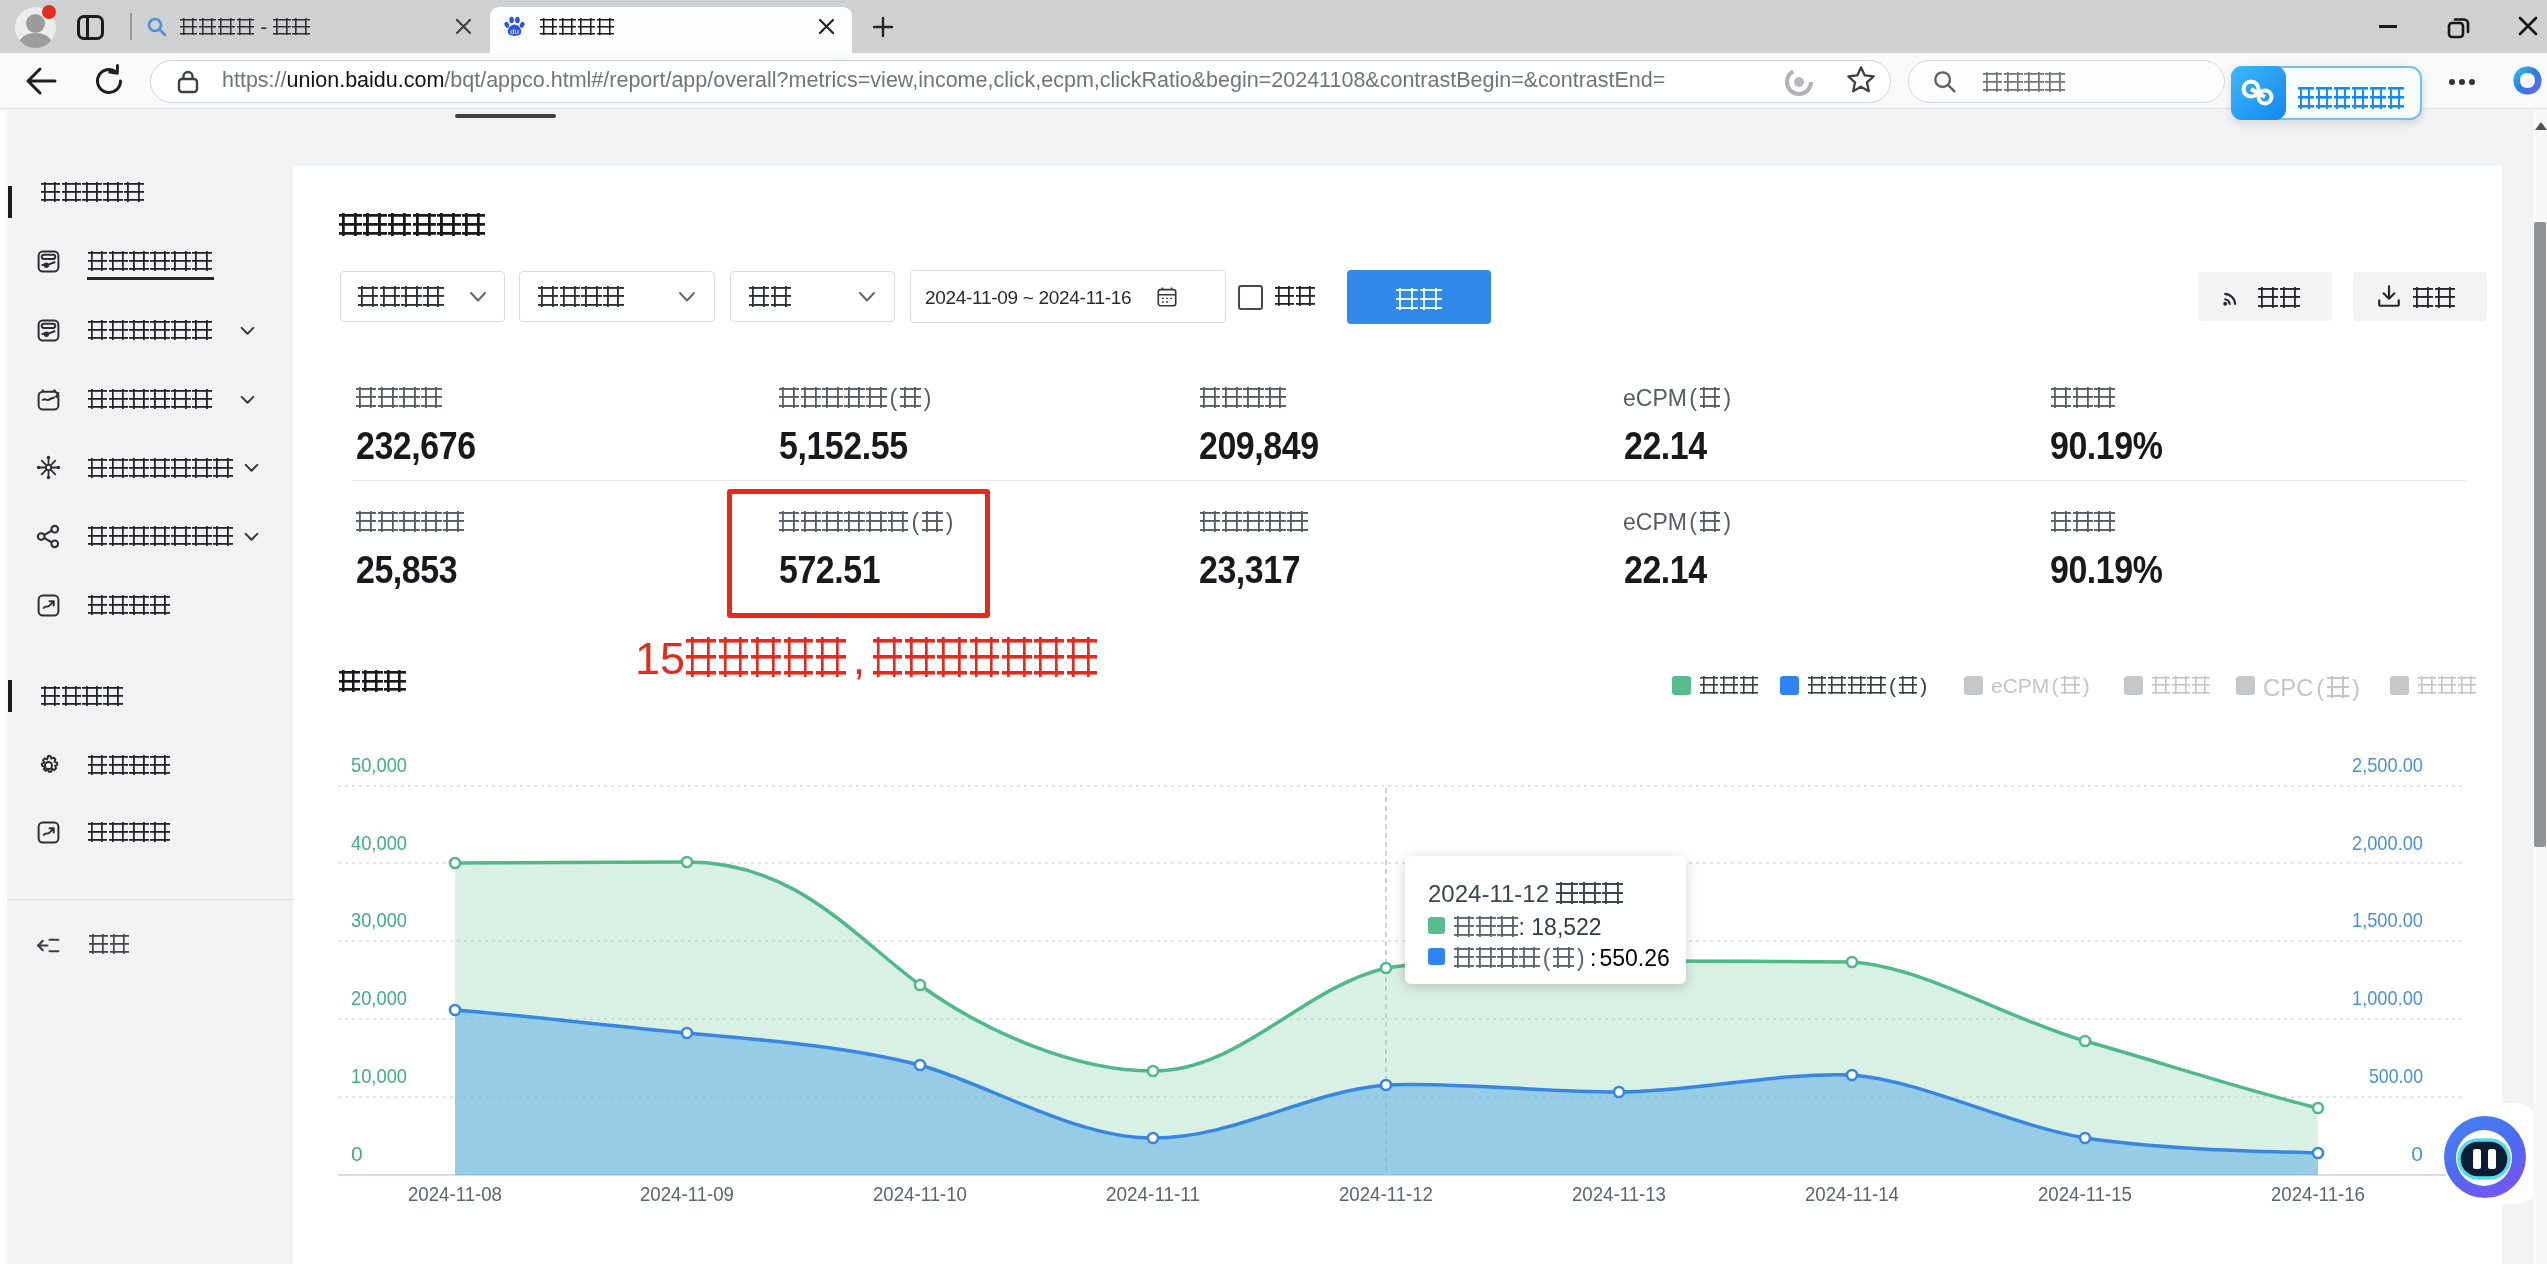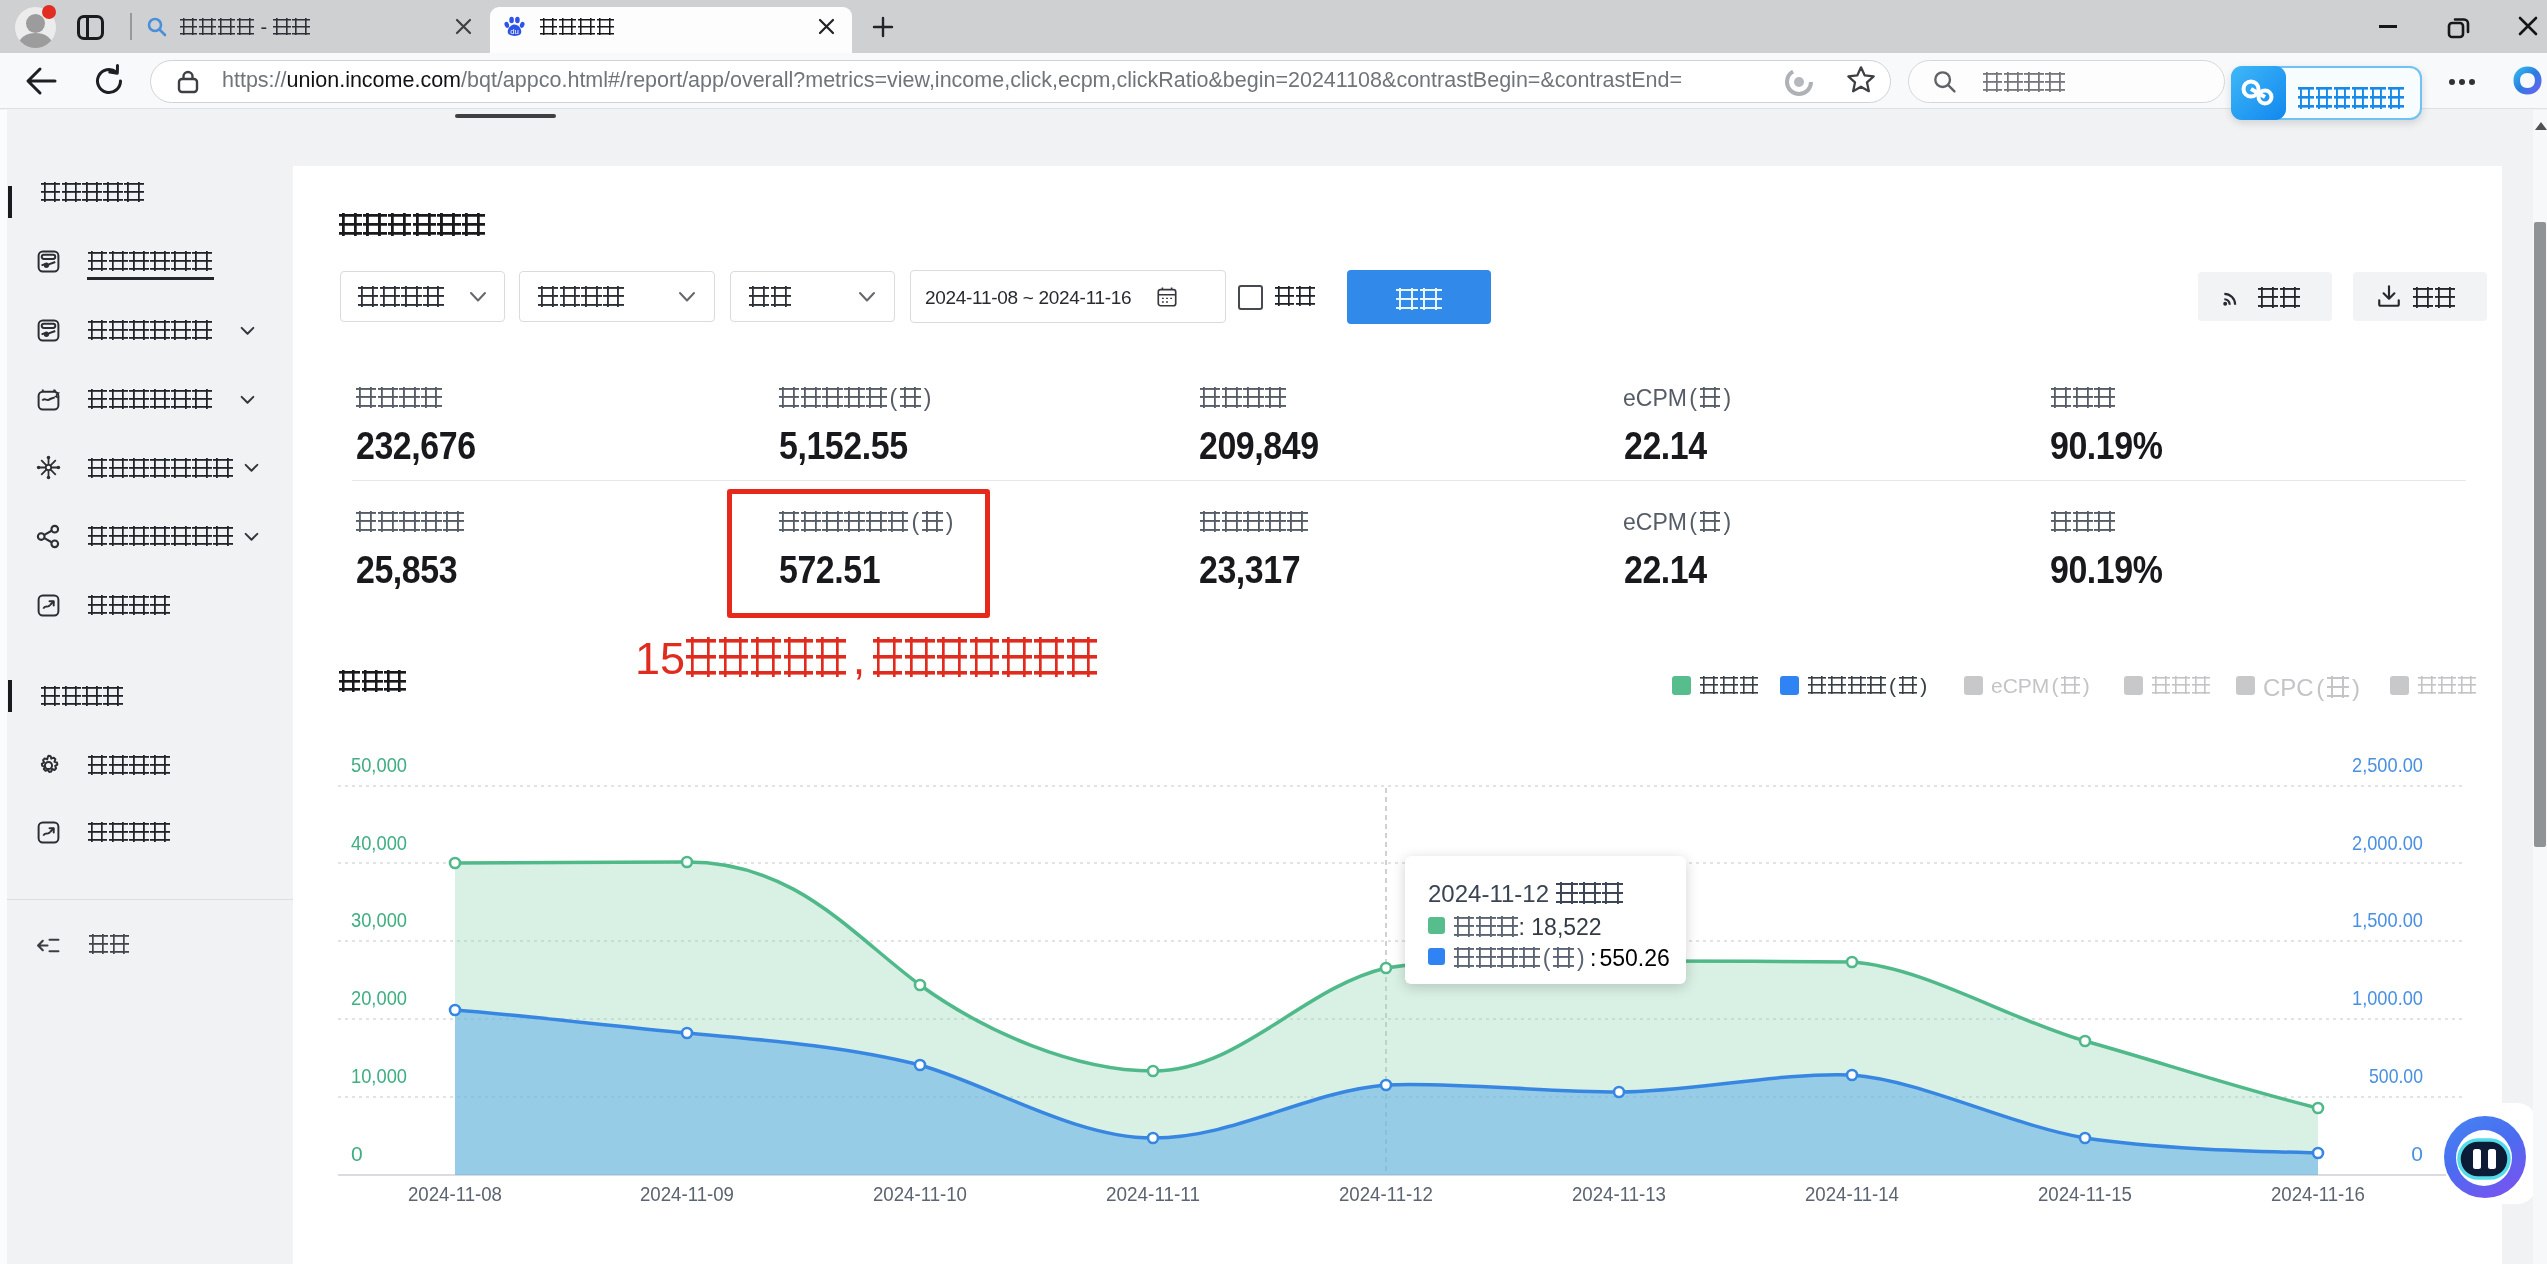--- a/index.html
+++ b/index.html
@@ -84,21 +84,21 @@
 <svg class="abs" style="left:92px;top:64px;" width="34" height="34" viewBox="0 0 34 34">
     <path d="M28.5 17 a11.5 11.5 0 1 1 -4.2 -8.9" stroke="#1d1f23" stroke-width="3" fill="none" stroke-linecap="round"></path>
     <path d="M25.5 1.5 L25.3 9.3 L17.8 8" stroke="#1d1f23" stroke-width="3" fill="none" stroke-linecap="round" stroke-linejoin="round"></path>
   </svg>
 
 <div class="abs" style="left:150px;top:60px;width:1741px;height:43px;background:#fff;border:1px solid #cfd3d8;border-radius:22px;"></div>
 <svg class="abs" style="left:176px;top:69px;" width="24" height="26" viewBox="0 0 24 26">
     <rect x="3" y="10" width="18" height="13" rx="3" fill="none" stroke="#3c4045" stroke-width="2.4"></rect>
     <path d="M7.5 10 V7.5 a4.5 4.5 0 0 1 9 0 V10" fill="none" stroke="#3c4045" stroke-width="2.4"></path>
   </svg>
-<div class="abs ws" style="left:222px;top:68px;font-size:21.5px;color:#70757b;">https://<span style="color:#101215;">union.income.com</span>/bqt/appco.html#/report/app/overall?metrics=view,income,click,ecpm,clickRatio&amp;begin=20241108&amp;contrastBegin=&amp;contrastEnd=</div>
+<div class="abs ws" style="left:222px;top:68px;font-size:21.5px;color:#70757b;">https://<span style="color:#101215;">union.baidu.com</span>/bqt/appco.html#/report/app/overall?metrics=view,income,click,ecpm,clickRatio&amp;begin=20241108&amp;contrastBegin=&amp;contrastEnd=</div>
 
 <svg class="abs" style="left:1783px;top:66px;" width="32" height="32" viewBox="0 0 32 32">
     <circle cx="16" cy="16" r="12" fill="none" stroke="#aeb2b6" stroke-width="4" stroke-dasharray="50 26"></circle>
     <circle cx="16" cy="16" r="5" fill="#b5b9bd"></circle>
   </svg>
 <svg class="abs" style="left:1845px;top:64px;" width="32" height="32" viewBox="0 0 24 24">
     <path d="M12 2.5 L14.8 8.6 L21.5 9.3 L16.5 13.8 L17.9 20.4 L12 17 L6.1 20.4 L7.5 13.8 L2.5 9.3 L9.2 8.6 Z" fill="none" stroke="#3c4043" stroke-width="1.7" stroke-linejoin="round"></path>
   </svg>
 
 <div class="abs" style="left:1908px;top:60px;width:317px;height:43px;background:#fdfdfe;border:1px solid #d5d8db;border-radius:22px;"></div>
@@ -227,21 +227,21 @@
 <div class="abs ws" style="left:537px;top:284px;font-size:23px;color:#2b2f36;"><i class="c"></i><i class="c"></i><i class="c"></i><i class="c"></i></div>
 <svg class="abs" style="left:678px;top:291px;" width="18" height="12" viewBox="0 0 18 12">
     <path d="M2 2 L9 9.5 L16 2" fill="none" stroke="#63686e" stroke-width="2" stroke-linecap="round" stroke-linejoin="round"></path>
   </svg>
 <div class="abs" style="left:730px;top:271px;width:165px;height:51px;border:1px solid #d9dbde;border-radius:4px;background:#fff;"></div>
 <div class="abs ws" style="left:748px;top:284px;font-size:23px;color:#2b2f36;"><i class="c"></i><i class="c"></i></div>
 <svg class="abs" style="left:858px;top:291px;" width="18" height="12" viewBox="0 0 18 12">
     <path d="M2 2 L9 9.5 L16 2" fill="none" stroke="#63686e" stroke-width="2" stroke-linecap="round" stroke-linejoin="round"></path>
   </svg>
 <div class="abs" style="left:910px;top:270px;width:316px;height:53px;border:1px solid #d9dbde;border-radius:4px;background:#fff;"></div>
-<div class="abs ws" style="left:925px;top:287px;font-size:19px;color:#272a2f;letter-spacing:-0.3px;">2024-11-08 ~ 2024-11-16</div>
+<div class="abs ws" style="left:925px;top:287px;font-size:19px;color:#272a2f;letter-spacing:-0.3px;">2024-11-09 ~ 2024-11-16</div>
 <svg class="abs" style="left:1156px;top:286px;" width="22" height="22" viewBox="0 0 24 24" fill="none" stroke="#34373c" stroke-width="1.8">
  <rect x="2.5" y="4" width="19" height="17.5" rx="2.5"></rect>
     <path d="M2.5 9.5 H21.5 M7 4 V1.5 M17 4 V1.5"></path>
     <path d="M6.5 13.5 H8.5 M11 13.5 H13 M15.5 13.5 H17.5 M6.5 17.5 H8.5 M11 17.5 H13" stroke-width="1.6"></path>
 </svg>
 <div class="abs" style="left:1238px;top:285px;width:25px;height:25px;border:2px solid #46494d;border-radius:3px;background:#fff;"></div>
 <div class="abs ws" style="left:1274px;top:284px;font-size:22px;color:#1f2329;"><i class="c"></i><i class="c"></i></div>
 <div class="abs" style="left:1347px;top:270px;width:144px;height:54px;background:#3189e9;border-radius:4px;"></div>
 <div class="abs ws" style="left:1395px;top:285px;font-size:25px;color:#eaf6ff;"><i class="c"></i><i class="c"></i></div>
 <div class="abs" style="left:2198px;top:272px;width:134px;height:49px;background:#f2f3f5;border-radius:4px;"></div>

